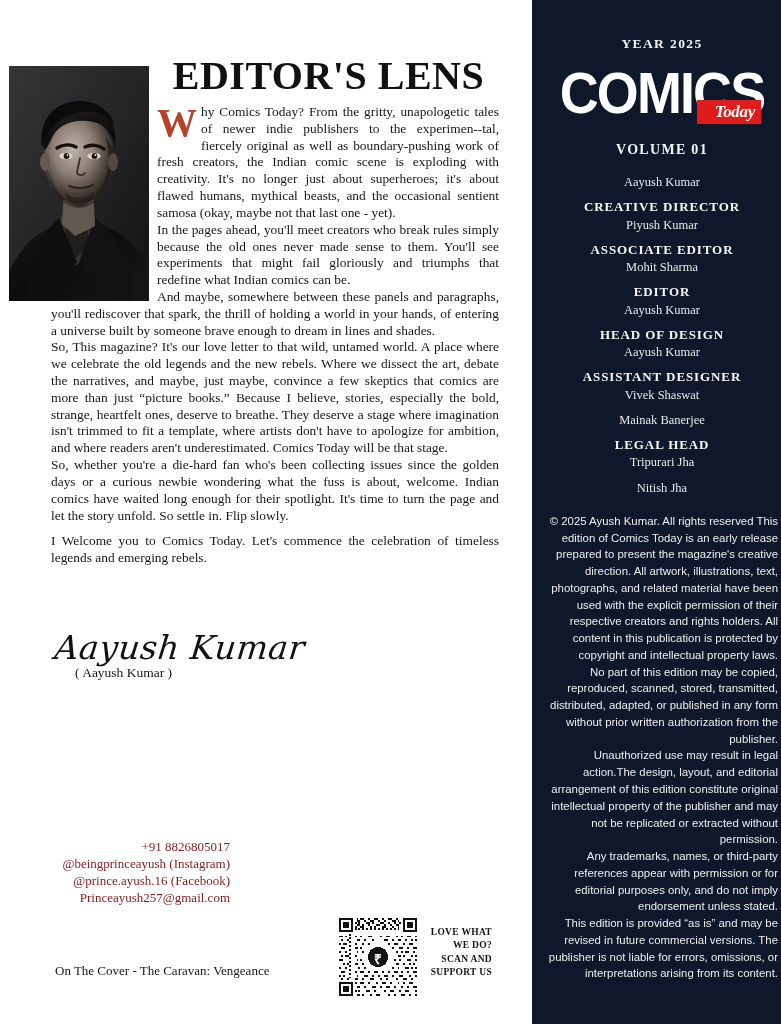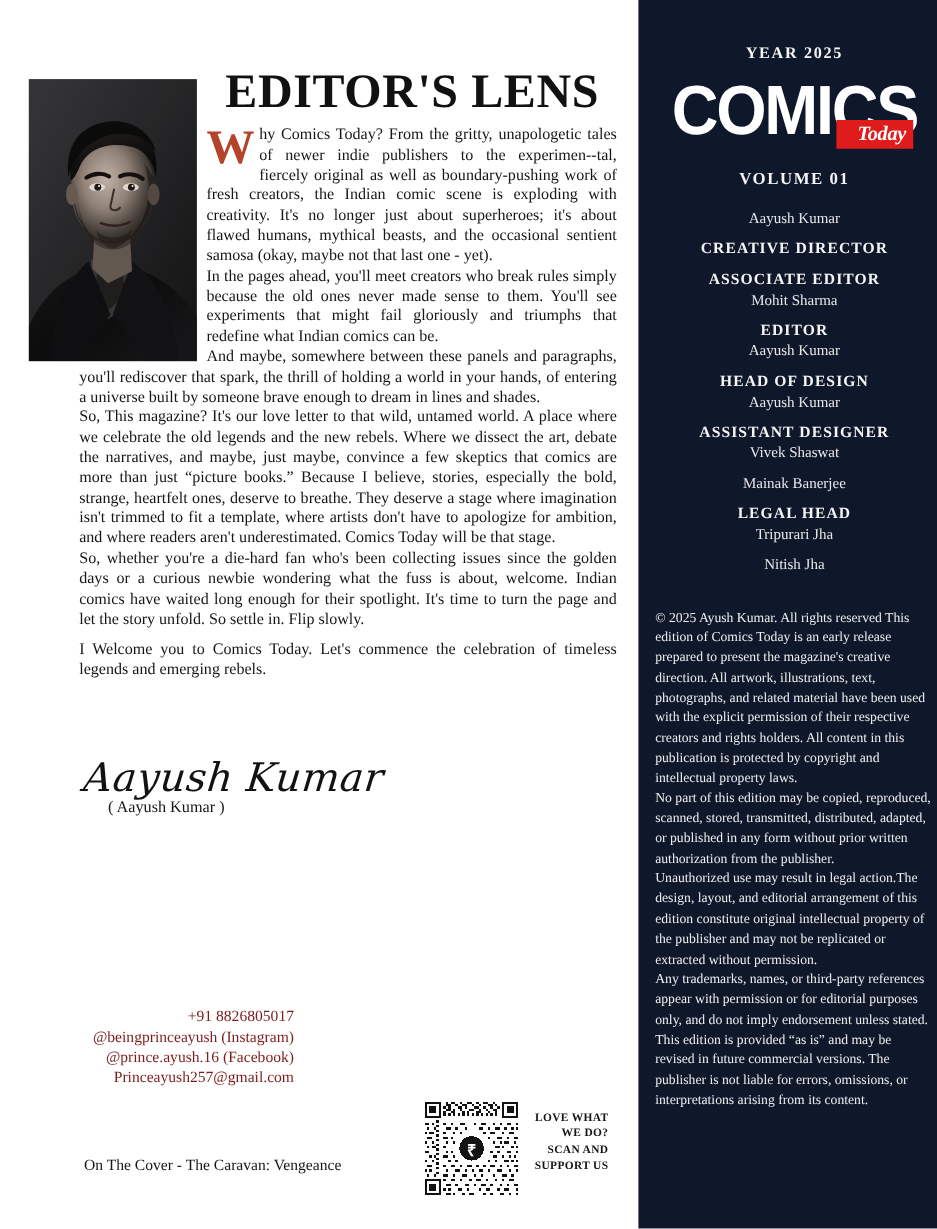--- a/index.html
+++ b/index.html
@@ -16,21 +16,21 @@
     position: relative;
     width: 781px;
     height: 1024px;
     overflow: hidden;
     background: #ffffff;
   }
 
   
   .left-col {
     position: absolute;
-    left: 16px; top: 0;
+    left: 1px; top: 0;
     width: 512px;
     height: 748px;
     box-sizing: border-box;
     padding: 0;
   }
 
   .headline {
     position: absolute;
     left: 155px;
     top: 56px;
@@ -228,26 +228,26 @@
   }
   .credit-person {
     font-family: "Liberation Serif", serif;
     font-size: 12.5px;
     color: #e8e8e8;
     line-height: 1.3;
     margin-top: 1px;
   }
 
   .legal {
-    margin-top: 28px;
-    font-family: Liberation Serif, serif;
+    margin-top: 17px;
+    font-family: Liberation Sans, sans-serif;
     font-size: 11.4px;
     line-height: 1.47;
     color: #eeeeee;
-    text-align: left;
+    text-align: right;
   }
   .legal p { margin: 0; }
 </style>
 </head>
 <body>
 
 <div class="page">
 
   <div class="left-col">
 
@@ -599,20 +599,21 @@
     </div>
 
     <div class="volume">VOLUME 01</div>
 
     <div class="credits">
       <div class="credit">
         <div class="credit-person">Aayush Kumar</div>
       </div>
       <div class="credit">
         <div class="credit-role">CREATIVE DIRECTOR</div>
+        <div class="credit-person">Piyush Kumar</div>
       </div>
       <div class="credit">
         <div class="credit-role">ASSOCIATE EDITOR</div>
         <div class="credit-person">Mohit Sharma</div>
       </div>
       <div class="credit">
         <div class="credit-role">EDITOR</div>
         <div class="credit-person">Aayush Kumar</div>
       </div>
       <div class="credit">

